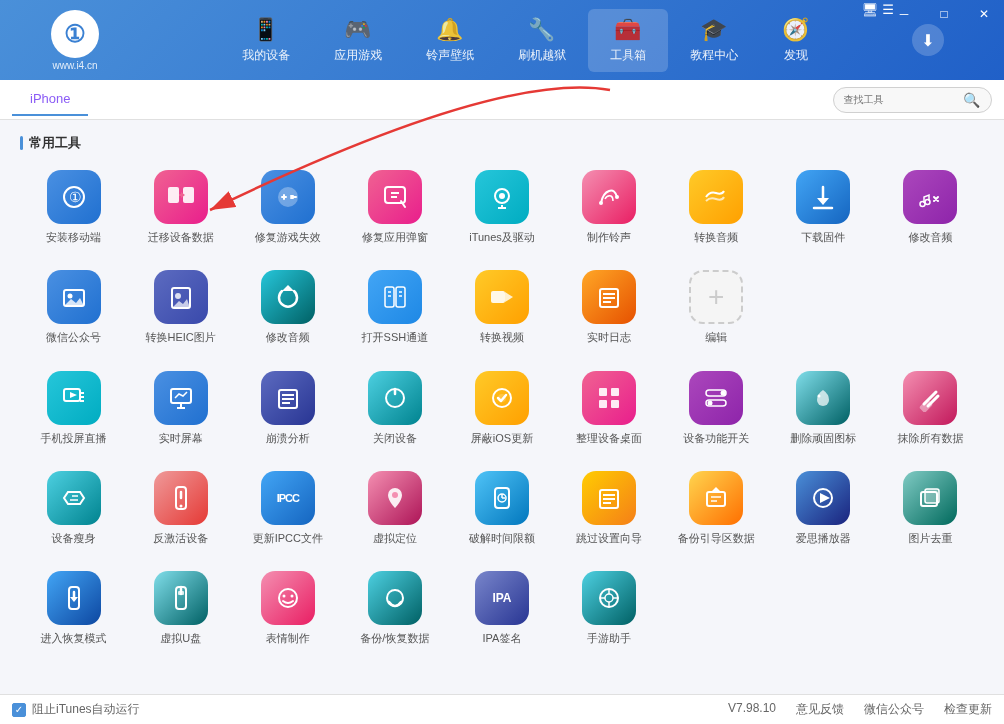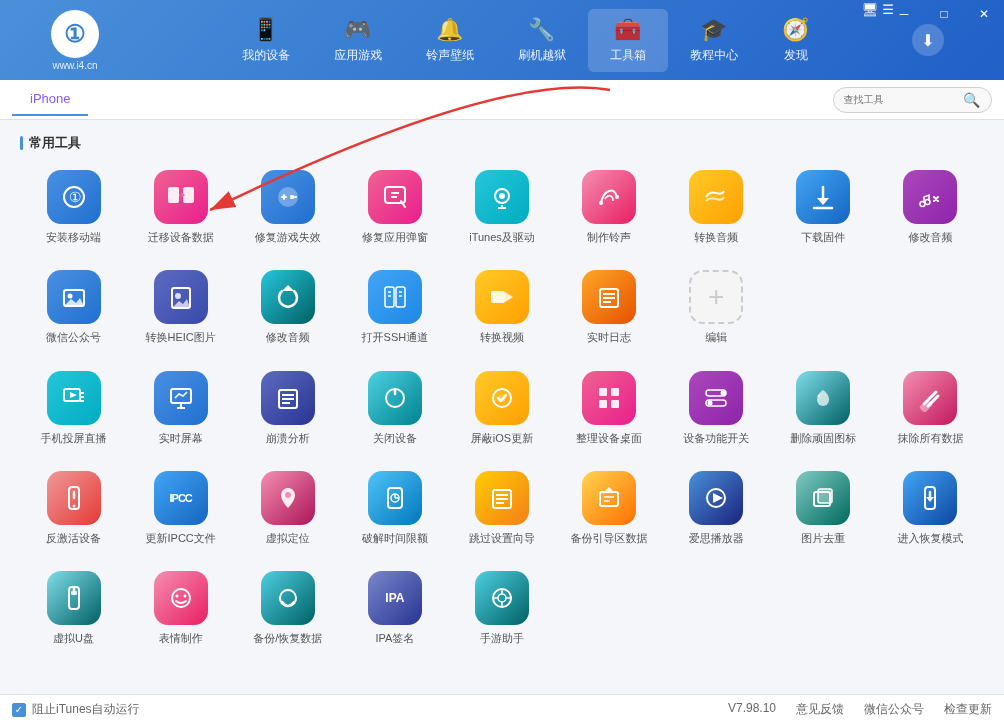--- a/index.html
+++ b/index.html
@@ -413,20 +413,30 @@
       <div class="tool-item">
         <div class="tool-icon ic-pink" style="background:linear-gradient(135deg,#f48fb1,#c2185b);">
           <svg width="28" height="28" viewBox="0 0 28 28" fill="white">
             <path d="M8 20 L20 8 M12 22 L22 12" stroke="white" stroke-width="3" stroke-linecap="round"></path>
             <rect x="4" y="18" width="12" height="8" rx="2" fill="white" opacity="0.4" transform="rotate(-45 10 22)"></rect>
           </svg>
         </div>
         <span class="tool-label">抹除所有数据</span>
       </div>
 
+      <div class="tool-item">
+        <div class="tool-icon" style="background:linear-gradient(135deg,#4dd0e1,#00838f);">
+          <svg width="28" height="28" viewBox="0 0 28 28" fill="white">
+            <path d="M8 8 L20 8 L24 14 L20 20 L8 20 L4 14 Z" stroke="white" stroke-width="2" fill="none"></path>
+            <line x1="12" y1="12" x2="18" y2="12" stroke="white" stroke-width="1.5"></line>
+            <line x1="10" y1="16" x2="18" y2="16" stroke="white" stroke-width="1.5"></line>
+          </svg>
+        </div>
+        <span class="tool-label">设备瘦身</span>
+      </div>
 
       <div class="tool-item">
         <div class="tool-icon ic-pink" style="background:linear-gradient(135deg,#ef9a9a,#e53935);">
           <svg width="28" height="28" viewBox="0 0 28 28" fill="white">
             <rect x="9" y="3" width="10" height="22" rx="3" stroke="white" stroke-width="2" fill="none"></rect>
             <circle cx="14" cy="22" r="1.5" fill="white"></circle>
             <line x1="14" y1="8" x2="14" y2="14" stroke="white" stroke-width="2.5" stroke-linecap="round"></line>
           </svg>
         </div>
         <span class="tool-label">反激活设备</span>

